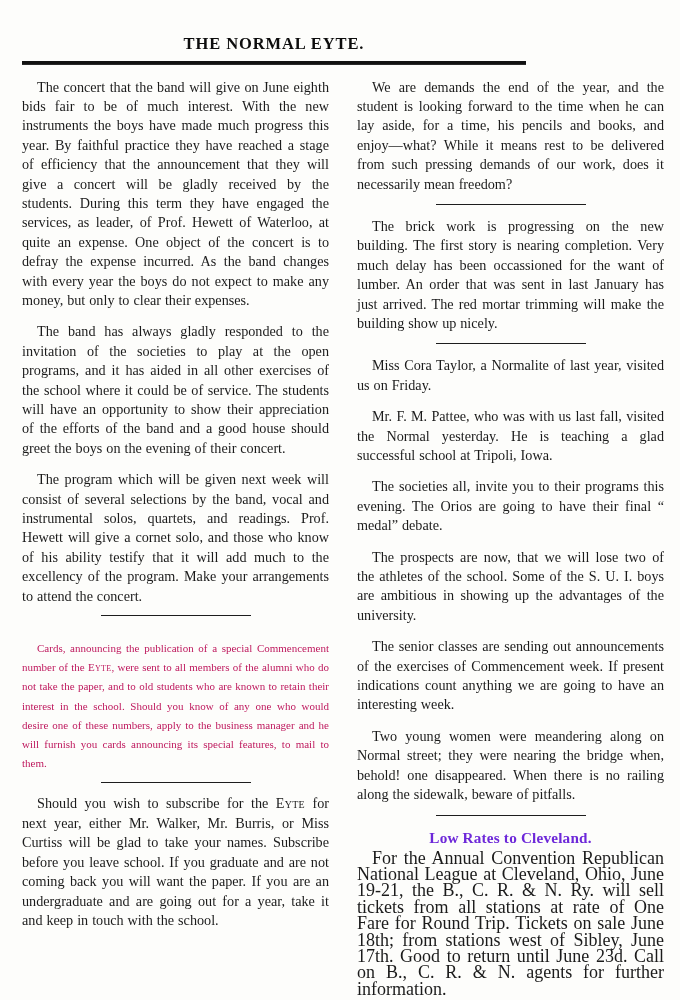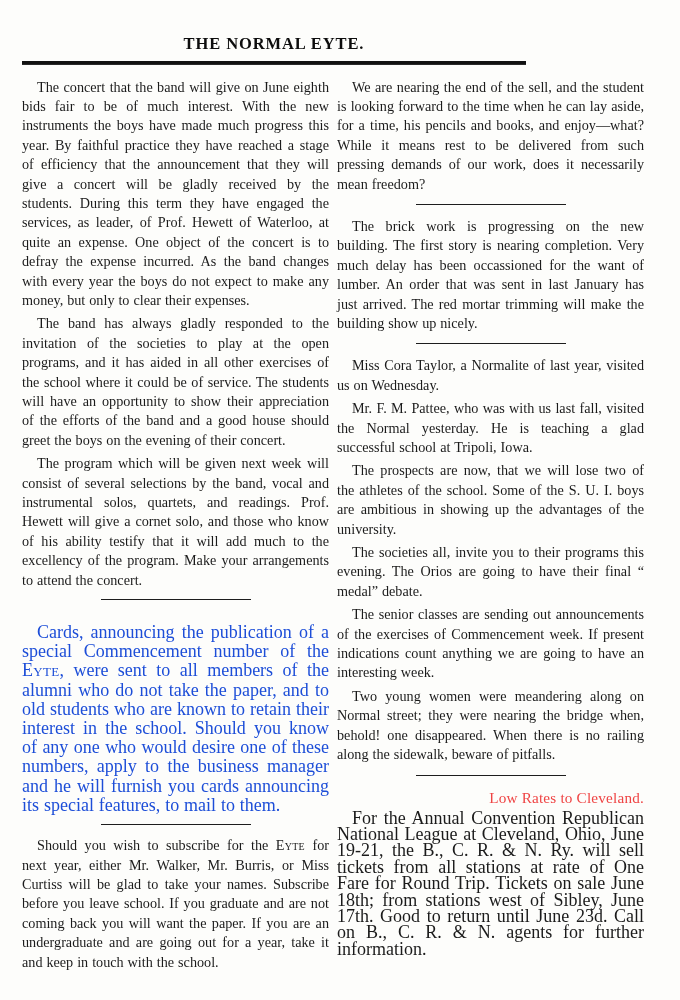--- a/index.html
+++ b/index.html
@@ -41,47 +41,47 @@
     height: 3px;
     background: #111;
     border-bottom: 1px solid #2a2a2a;
   }
 
   
   .columns {
     display: flex;
     padding: 13px 22px 0 22px;
     box-sizing: border-box;
-    gap: 8px;
+    gap: 28px;
     align-items: flex-start;
   }
   .col {
     width: 307px;
     flex: 0 0 307px;
   }
 
   p.body {
     margin: 0;
     font-size: 14.2px;
     line-height: 19.4px;
     text-align: justify;
     text-indent: 15px;
     color: #1b1b1b;
     word-spacing: 0.4px;
     -webkit-font-smoothing: none;
   }
   p.body + p.body {
-    margin-top: 4px;
+    margin-top: 12px;
   }
 
   
   p.body.light {
-    font-size: 18px;
+    font-size: 11px;
     line-height: 19.2px;
-    color: #1d4ed8;
+    color: #be185d;
     margin-top: 23px;
   }
 
   
   p.body.tight {
     font-size: 18px;
     line-height: 16.4px;
   }
 
   .smallcaps {
@@ -95,25 +95,25 @@
     height: 1px;
     background: #1d1d1d;
     margin: 9px auto 11px auto;
   }
   .divider.d-right {
     margin: 10px auto 12px auto;
   }
 
   
   .subhead {
-    text-align: right;
-    font-weight: normal;
+    text-align: center;
+    font-weight: bold;
     font-size: 15.2px;
     letter-spacing: 0.2px;
-    color: #ef4444;
+    color: #6d28d9;
     margin: 2px 0 3px 0;
     line-height: 1.25;
   }
 </style>
 </head>
 <body>
 
 <div class="page">
 
   <div class="masthead">
@@ -136,36 +136,36 @@
       <p class="body light"><span>Cards, announcing the publication of a special Commencement number of the </span><span class="smallcaps">Eyte</span><span>, were sent to all members of the alumni who do not take the paper, and to old students who are known to retain their interest in the school. Should you know of any one who would desire one of these numbers, apply to the business manager and he will furnish you cards announcing its special features, to mail to them.</span></p>
 
       <div class="divider"></div>
 
       <p class="body"><span>Should you wish to subscribe for the </span><span class="smallcaps">Eyte</span><span> for next year, either Mr. Walker, Mr. Burris, or Miss Curtiss will be glad to take your names. Subscribe before you leave school. If you graduate and are not coming back you will want the paper. If you are an undergraduate and are going out for a year, take it and keep in touch with the school.</span></p>
 
     </div>
 
     <div class="col">
 
-      <p class="body">We are nearing the end of the sell, and the student is looking forward to the time when he can lay aside, for a time, his pencils and books, and enjoy—what? While it means rest to be delivered from such pressing demands of our work, does it necessarily mean freedom?</p>
+      <p class="body">We are demands the end of the year, and the student is looking forward to the time when he can lay aside, for a time, his pencils and books, and enjoy—what? While it means rest to be delivered from such pressing demands of our work, does it necessarily mean freedom?</p>
 
       <div class="divider d-right"></div>
 
       <p class="body">The brick work is progressing on the new building. The first story is nearing completion. Very much delay has been occassioned for the want of lumber. An order that was sent in last January has just arrived. The red mortar trimming will make the building show up nicely.</p>
 
       <div class="divider d-right"></div>
 
-      <p class="body">Miss Cora Taylor, a Normalite of last year, visited us on Wednesday.</p>
+      <p class="body">Miss Cora Taylor, a Normalite of last year, visited us on Friday.</p>
 
 
       <p class="body">Mr. F. M. Pattee, who was with us last fall, visited the Normal yesterday. He is teaching a glad successful school at Tripoli, Iowa.</p>
 
+      <p class="body">The societies all, invite you to their programs this evening. The Orios are going to have their final “ medal” debate.</p>
+
       <p class="body">The prospects are now, that we will lose two of the athletes of the school. Some of the S. U. I. boys are ambitious in showing up the advantages of the university.</p>
-
-      <p class="body">The societies all, invite you to their programs this evening. The Orios are going to have their final “ medal” debate.</p>
 
       <p class="body">The senior classes are sending out announcements of the exercises of Commencement week. If present indications count anything we are going to have an interesting week.</p>
 
       <p class="body">Two young women were meandering along on Normal street; they were nearing the bridge when, behold! one disappeared. When there is no railing along the sidewalk, beware of pitfalls.</p>
 
       <div class="divider d-right"></div>
 
       <div class="subhead">Low Rates to Cleveland.</div>
 
       <p class="body tight">For the Annual Convention Republican National League at Cleveland, Ohio, June 19-21, the B., C. R. &amp; N. Ry. will sell tickets from all stations at rate of One Fare for Round Trip. Tickets on sale June 18th; from stations west of Sibley, June 17th. Good to return until June 23d. Call on B., C. R. &amp; N. agents for further information.</p>

